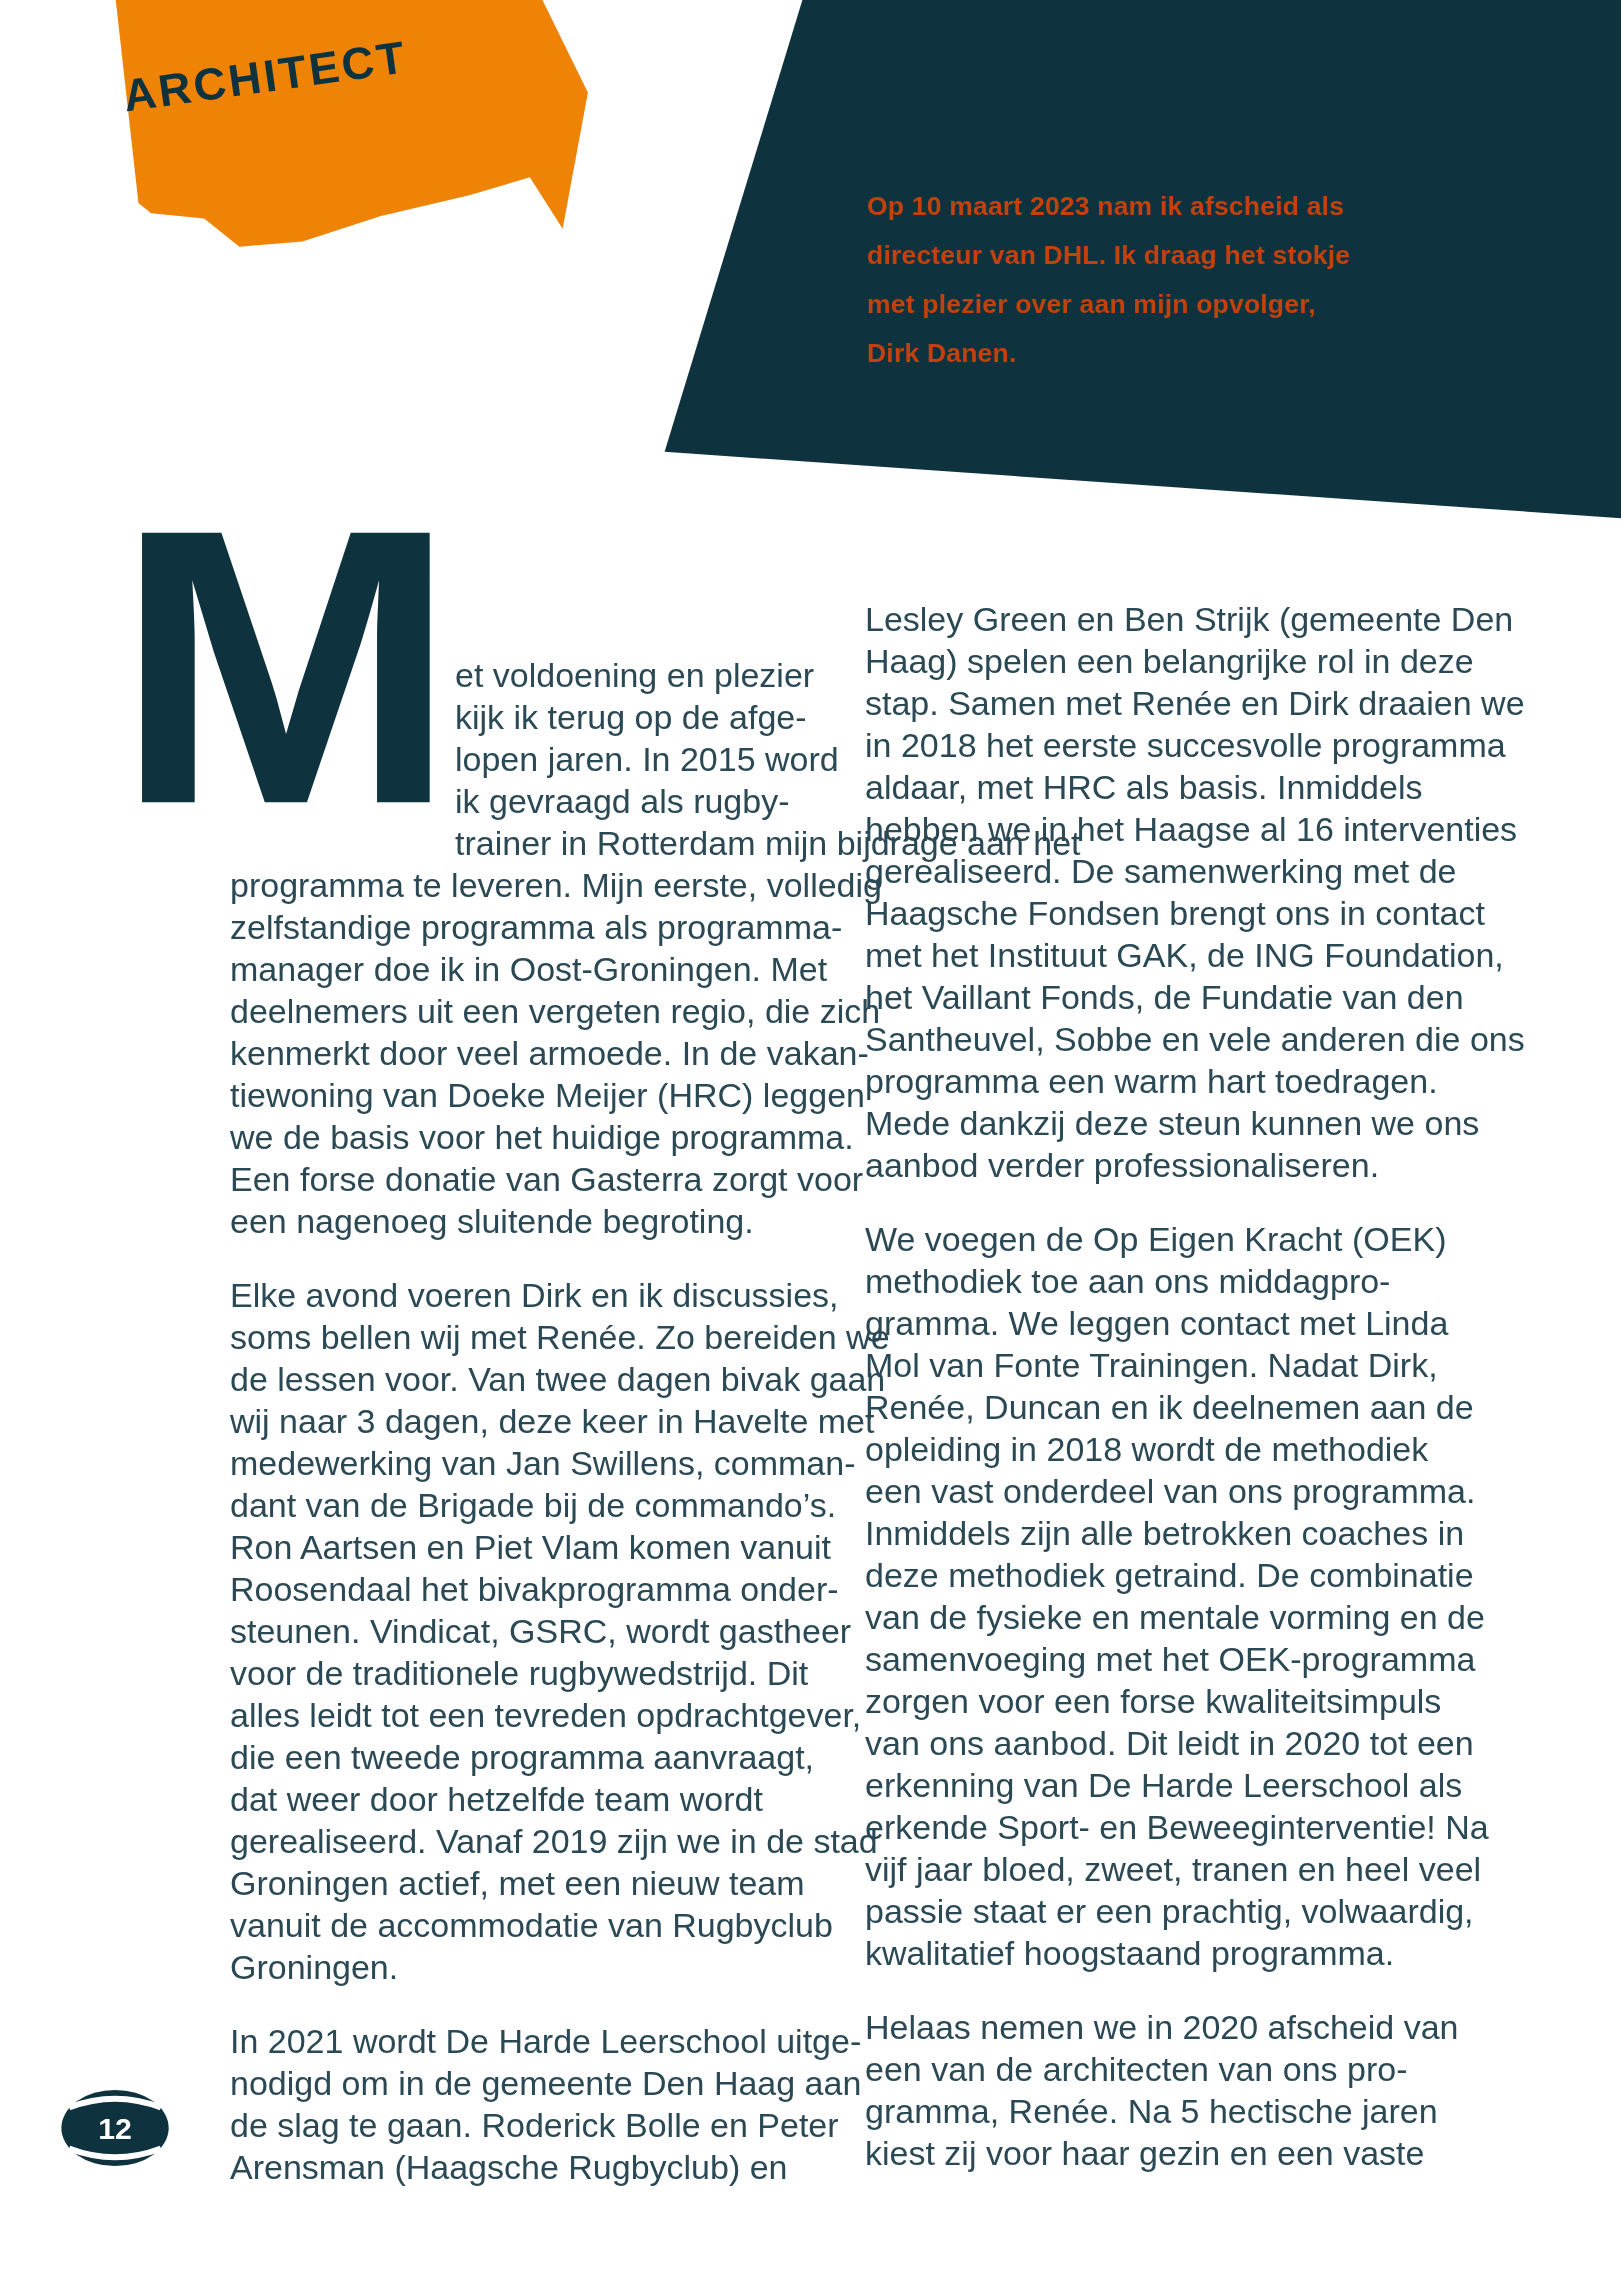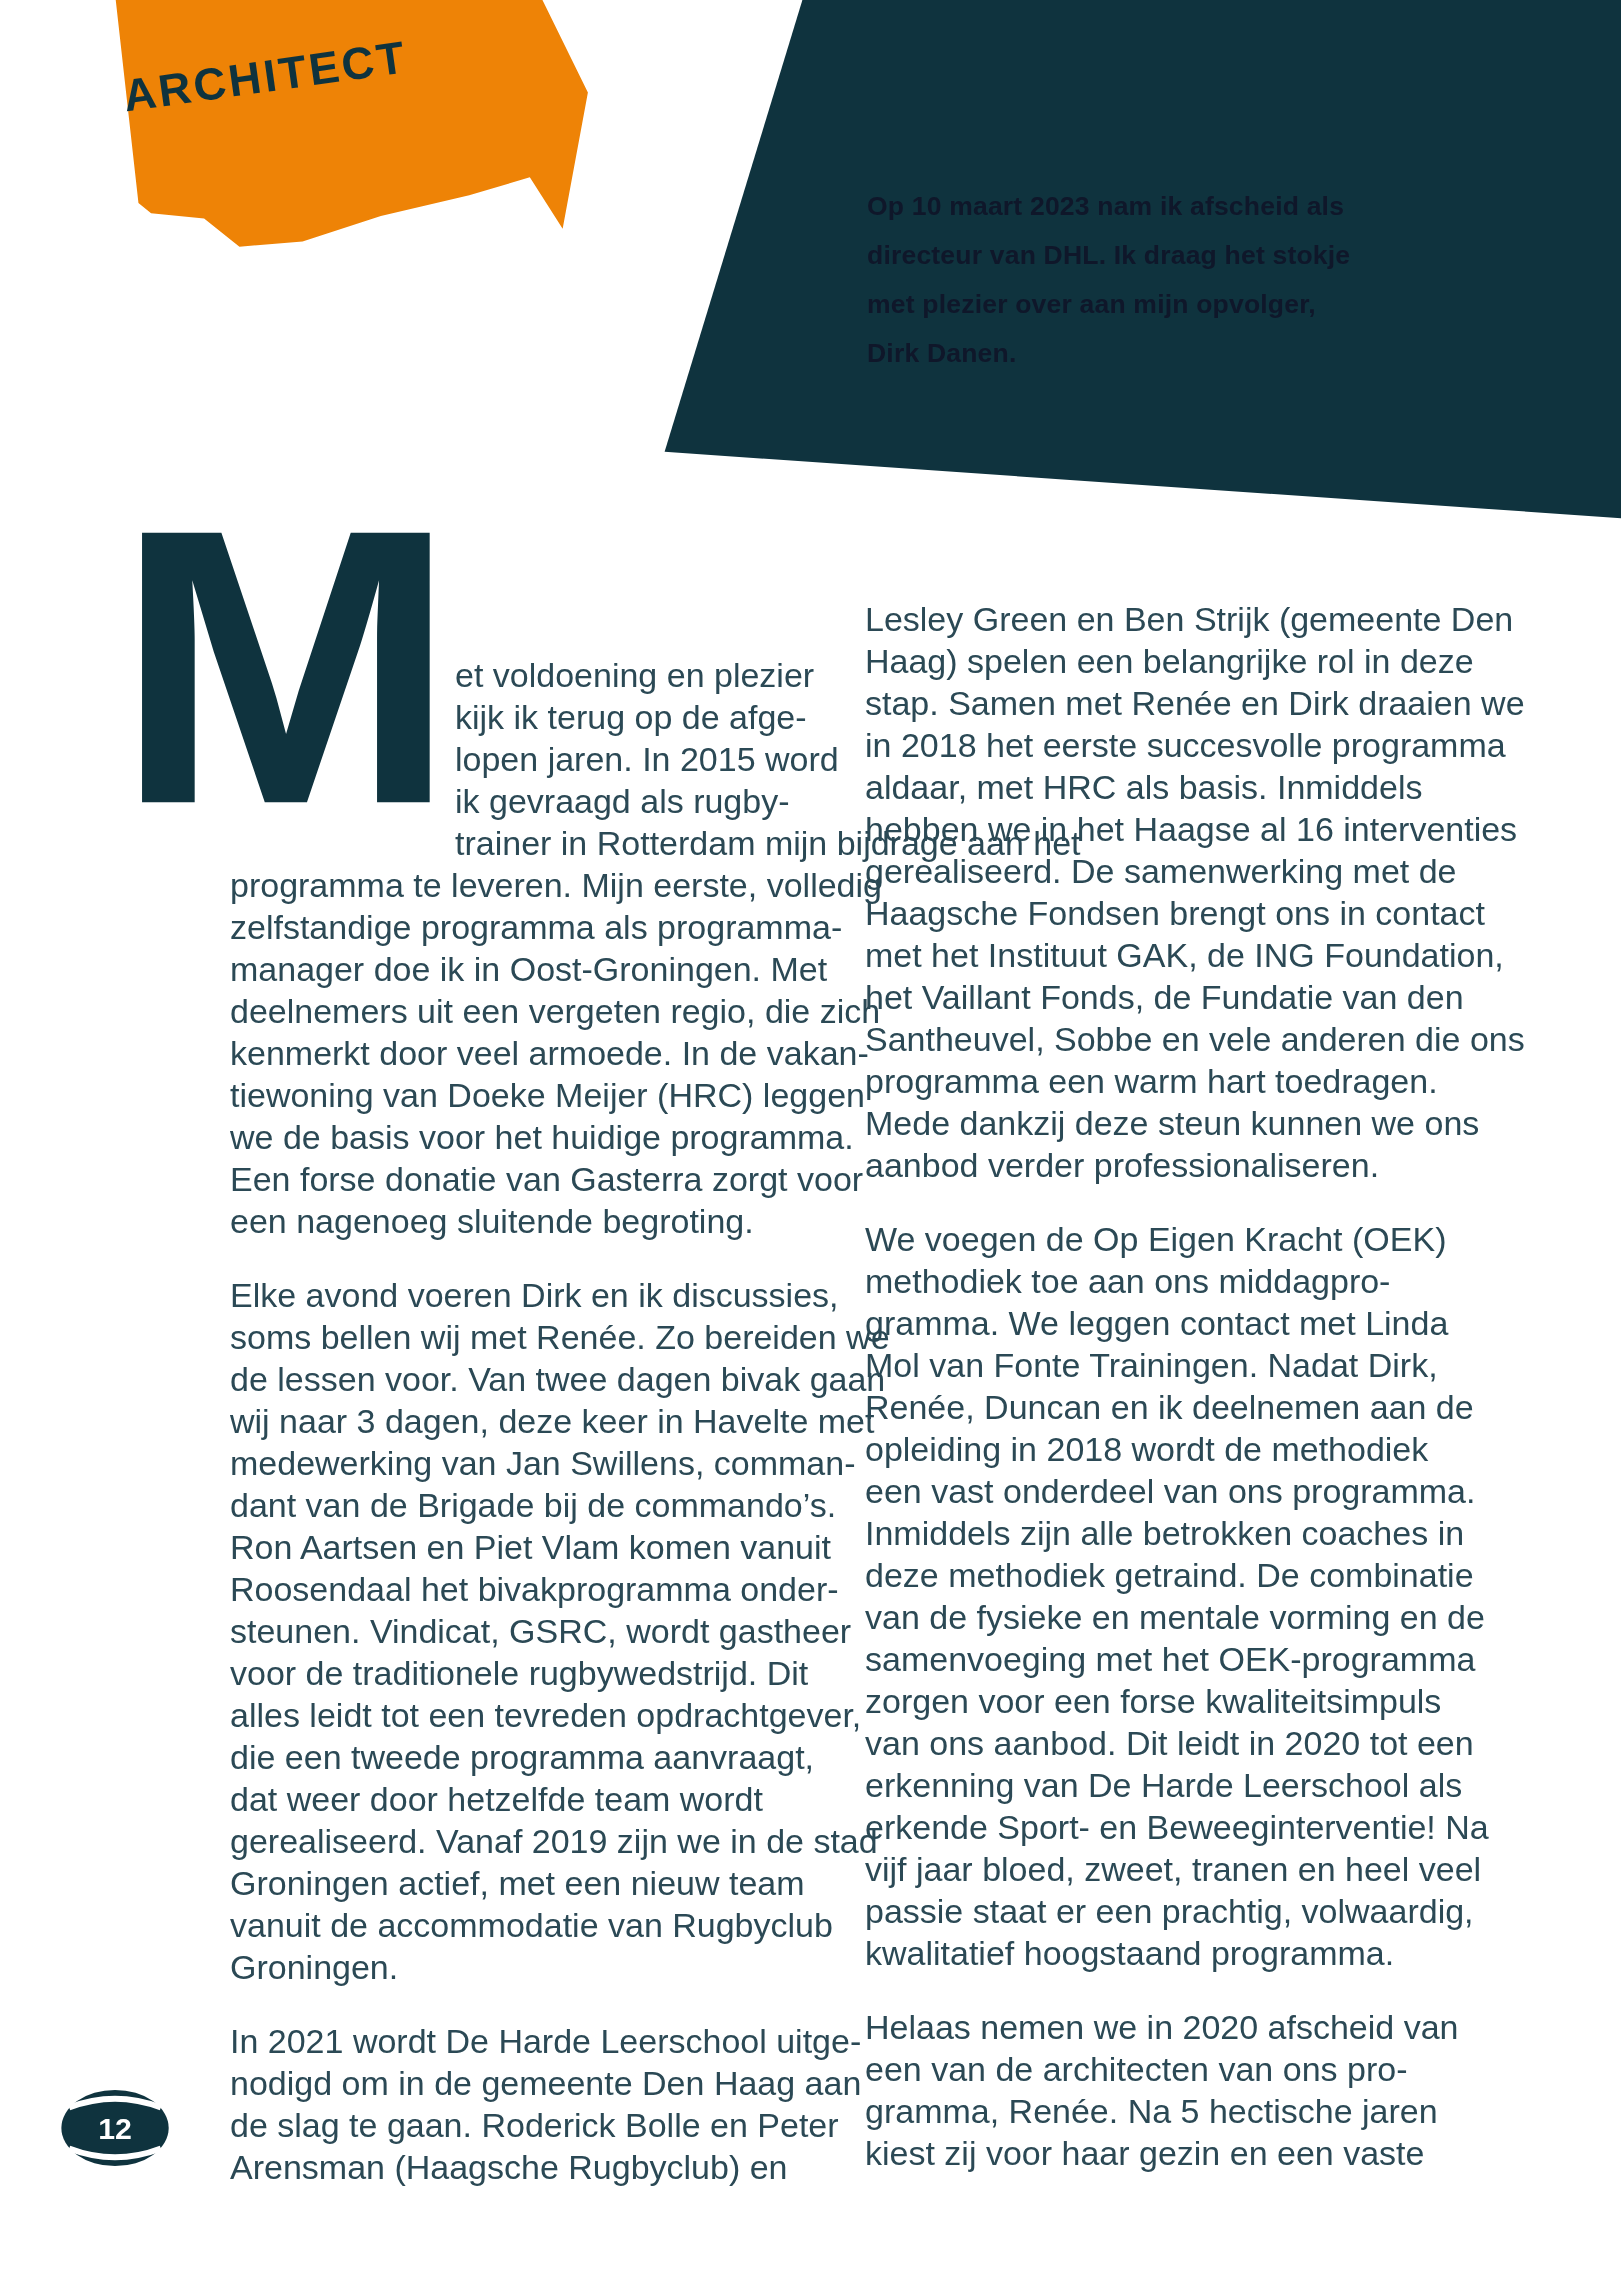--- a/index.html
+++ b/index.html
@@ -12,21 +12,21 @@
   }
   
   .banner{
     position:absolute;inset:0;
     background:#0f333e;
     clip-path:polygon(49.5% 0, 100% 0, 100% 22.6%, 41% 19.7%);
   }
   .quote{
     position:absolute;
     left:867px;top:182px;width:588px;
-    color:#0f172a;
+    color:#c2410c;
     font-size:26.5px;font-weight:bold;
     line-height:49px;
     white-space:pre;
     letter-spacing:0.2px;
   }
   
   .label-shape{
     position:absolute;left:93px;top:0;width:505px;height:257px;
     background:#ee8306;
     clip-path:polygon(4.5% 0, 89% 0, 98% 36%, 93% 89%, 86.5% 69%, 74.5% 76%, 57% 84%, 41.5% 94%, 29% 96%, 22% 85%, 11.5% 83%, 9% 79%);

